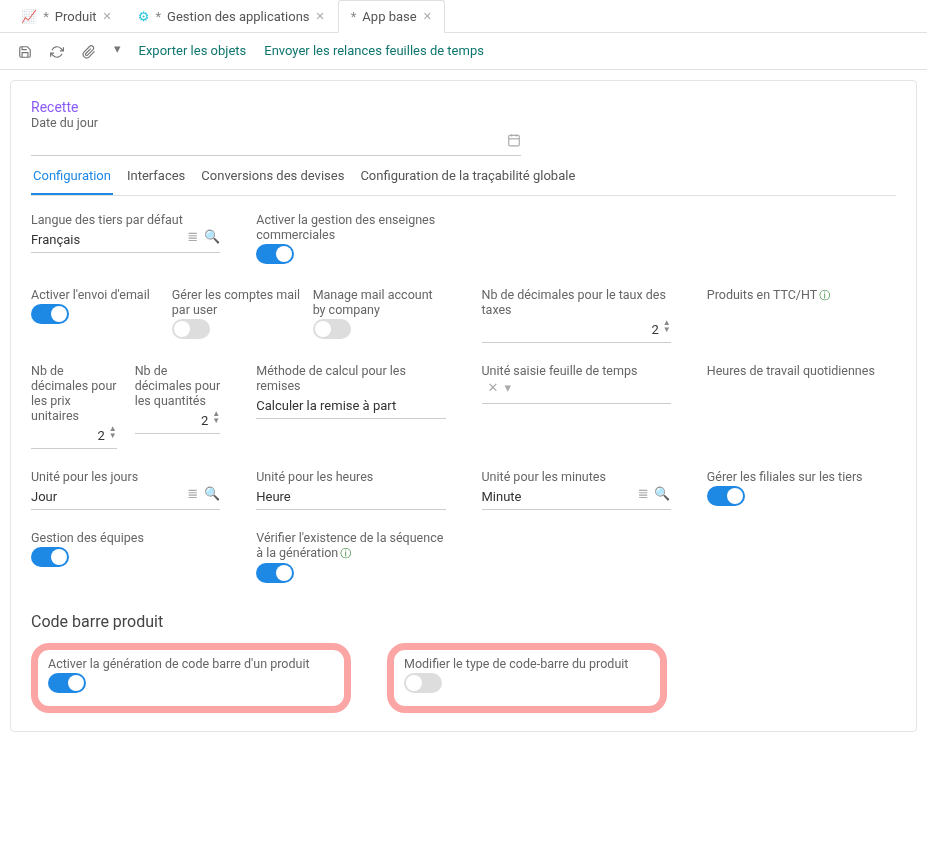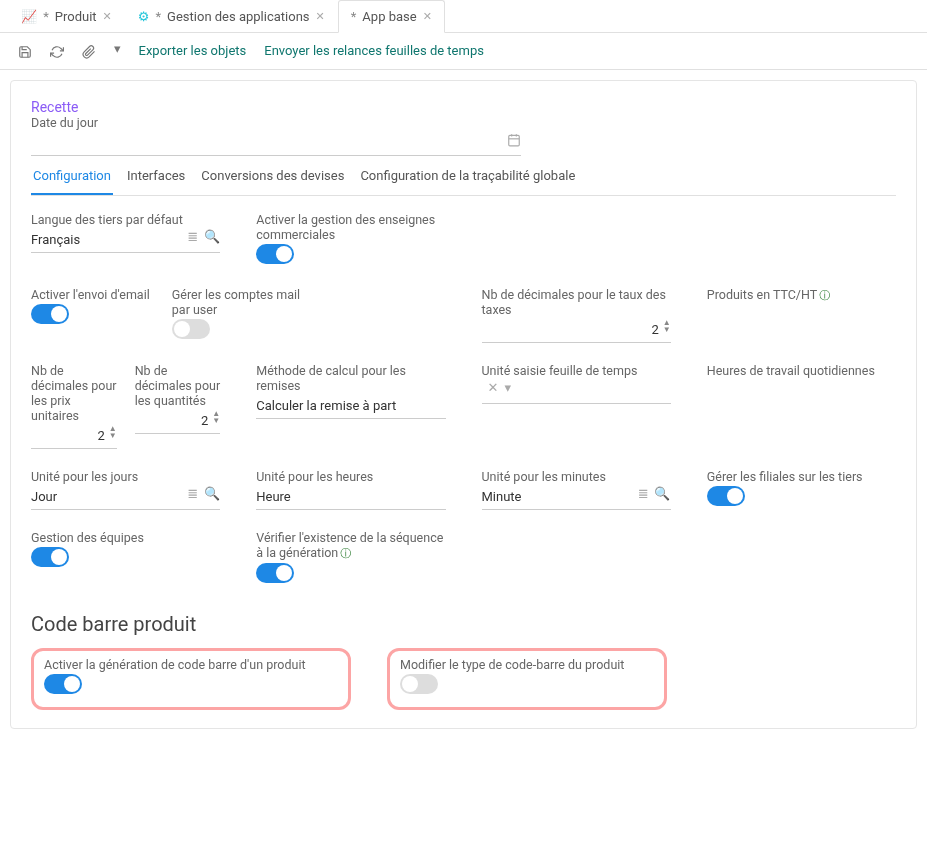--- a/index.html
+++ b/index.html
@@ -27,22 +27,22 @@
 .subcol{grid-column:1/2}
 .subcol2{grid-column:2/3}
 .switch{width:38px;height:20px;border-radius:10px;position:relative;cursor:pointer;display:inline-block}
 .switch .knob{width:16px;height:16px;background:#fff;border-radius:50%;position:absolute;top:2px}
 .switch.on{background:#1e88e5}
 .switch.on .knob{right:2px}
 .switch.off{background:#ddd}
 .switch.off .knob{left:2px}
 .rightnum{text-align:right}
 .spin{display:flex;flex-direction:column;margin-left:4px;color:#888;font-size:8px;line-height:7px}
-.highlight{border:3px solid #fca5a5;border-radius:12px;padding:6px 10px;display:inline-block}
-.section-sub{font-size:20px;color:#444;margin:20px 0 12px}
+.highlight{border:7px solid #fca5a5;border-radius:18px;padding:6px 10px;display:inline-block}
+.section-sub{font-size:16px;color:#444;margin:20px 0 12px}
 svg{width:14px;height:14px;vertical-align:middle}
 .info{color:#2e7d32;font-size:11px;margin-left:2px}
 </style>
 </head>
 <body>
 
 <div class="tabbar">
   <div class="tab">
     <span style="color:#f5a623">📈</span>
     <span style="color:#888">*</span>
@@ -130,20 +130,24 @@
 
       <div style="display:grid;grid-template-columns:1fr 1fr 1fr;grid-column:1/3;column-gap:8px">
         <div class="field">
           <span class="field-label">Activer l'envoi d'email</span>
           <div class="switch on"><div class="knob"></div></div>
         </div>
         <div class="field">
           <span class="field-label">Gérer les comptes mail par user</span>
           <div class="switch off"><div class="knob"></div></div>
         </div>
+        <div class="field">
+          <span class="field-label">Manage mail account by company</span>
+          <div class="switch off"><div class="knob"></div></div>
+        </div>
       </div>
 
       <div class="field">
         <span class="field-label">Nb de décimales pour le taux des taxes</span>
         <div class="field-row">
           <span class="val rightnum">2</span>
           <span class="spin">
               <span>▲</span>
               <span>▼</span>
             </span>

